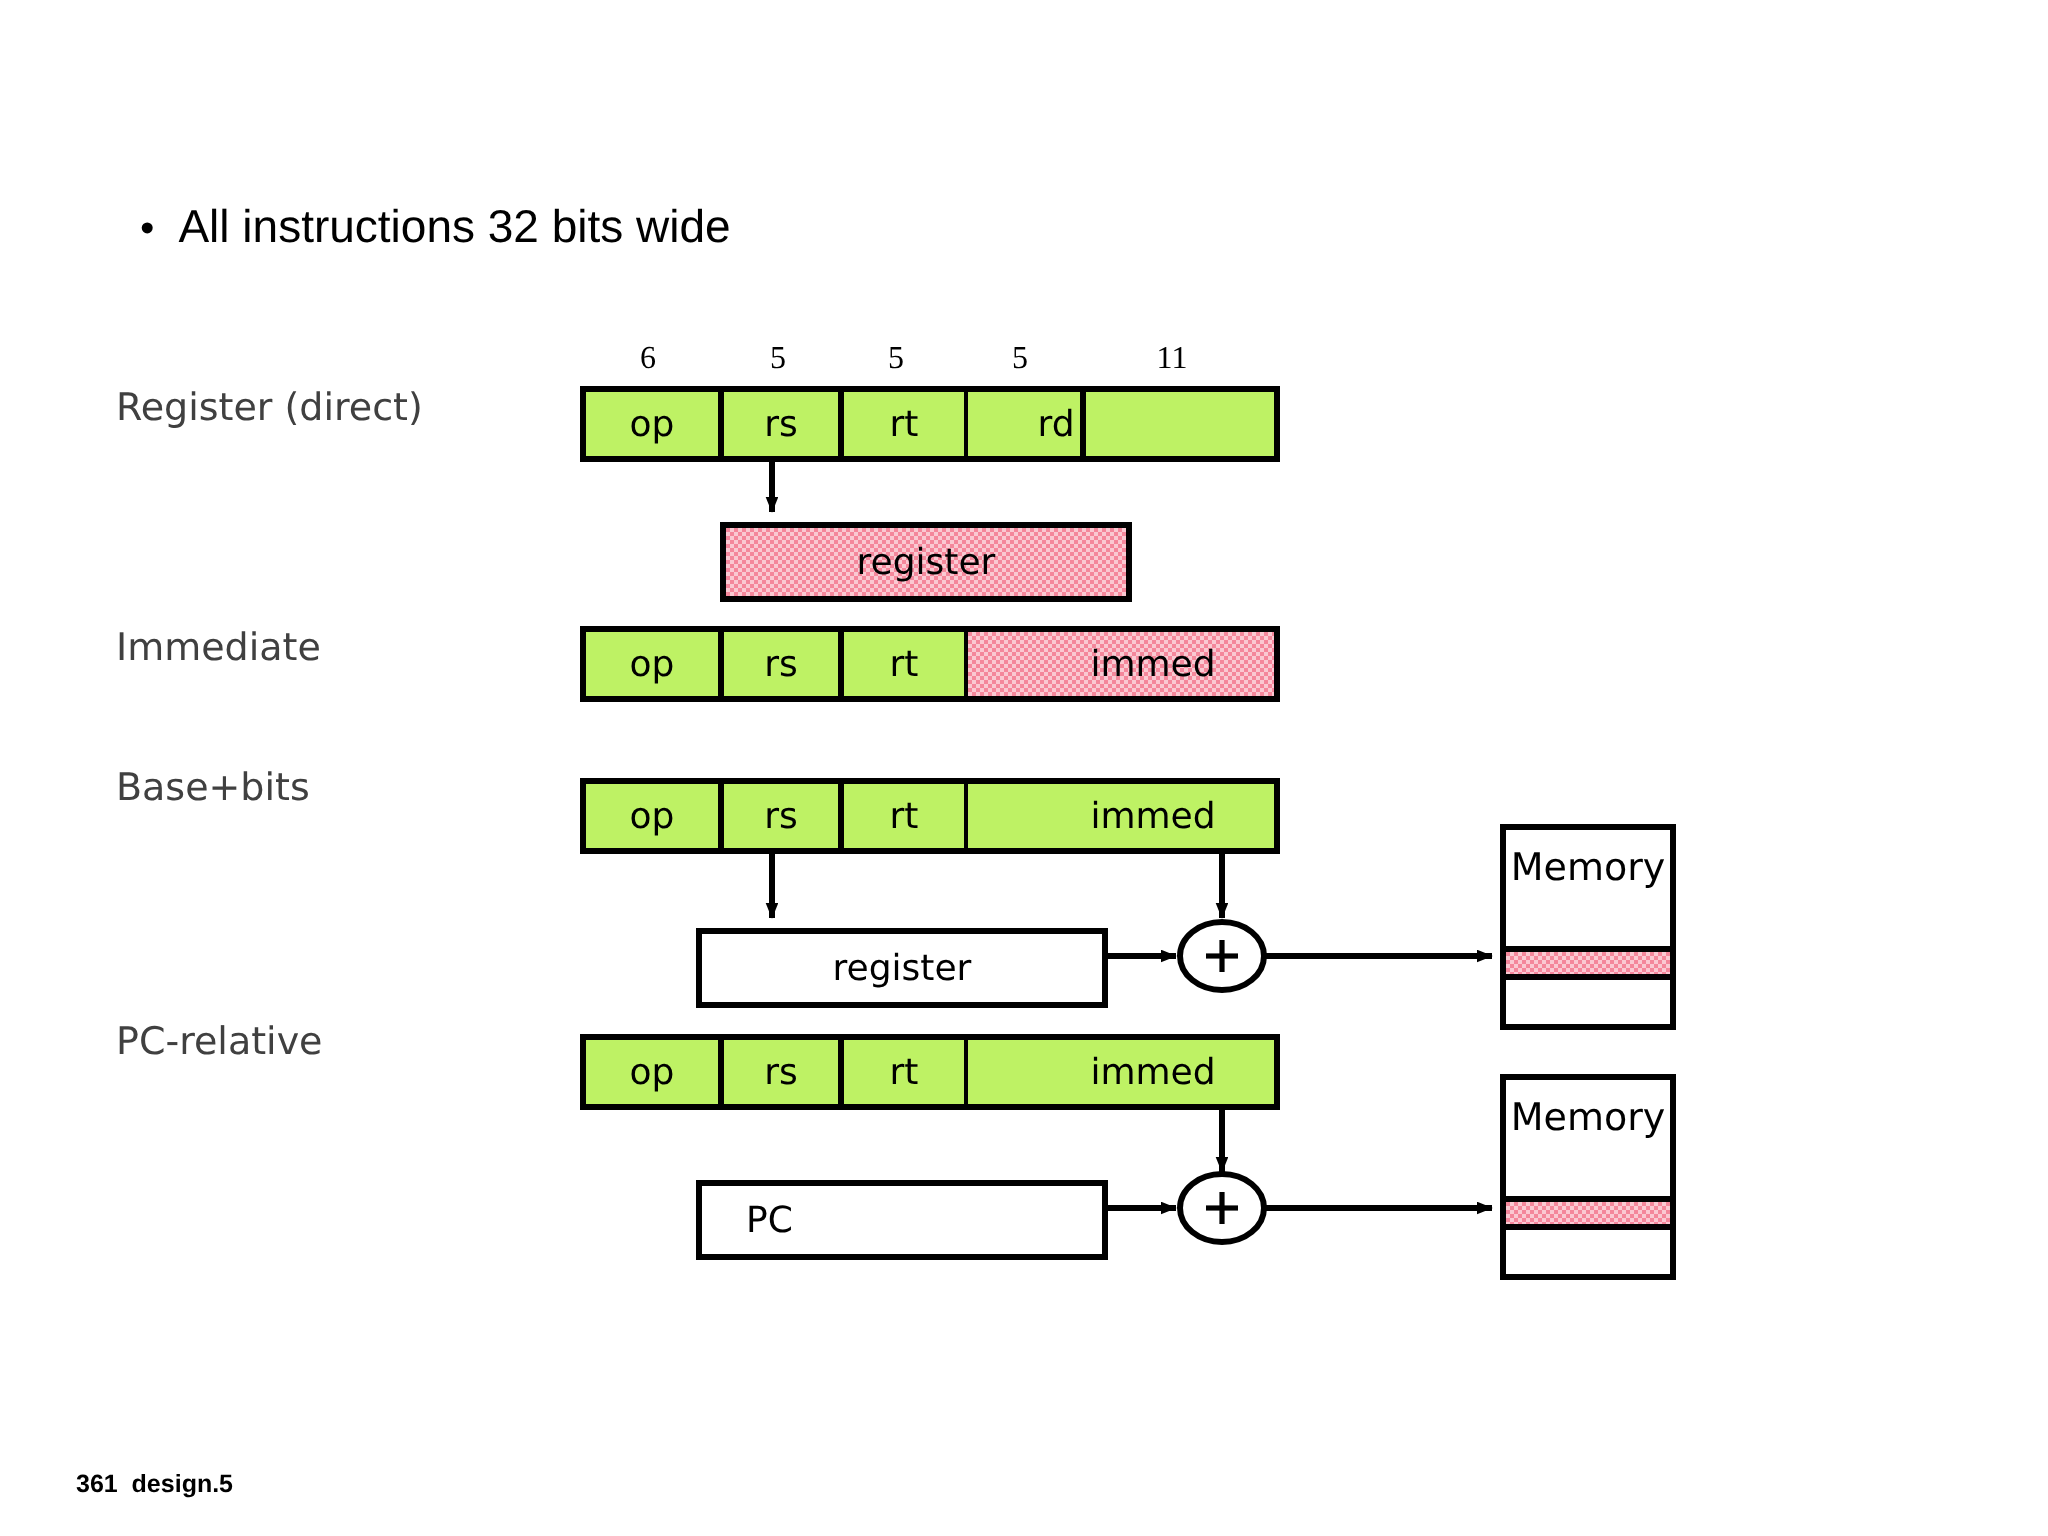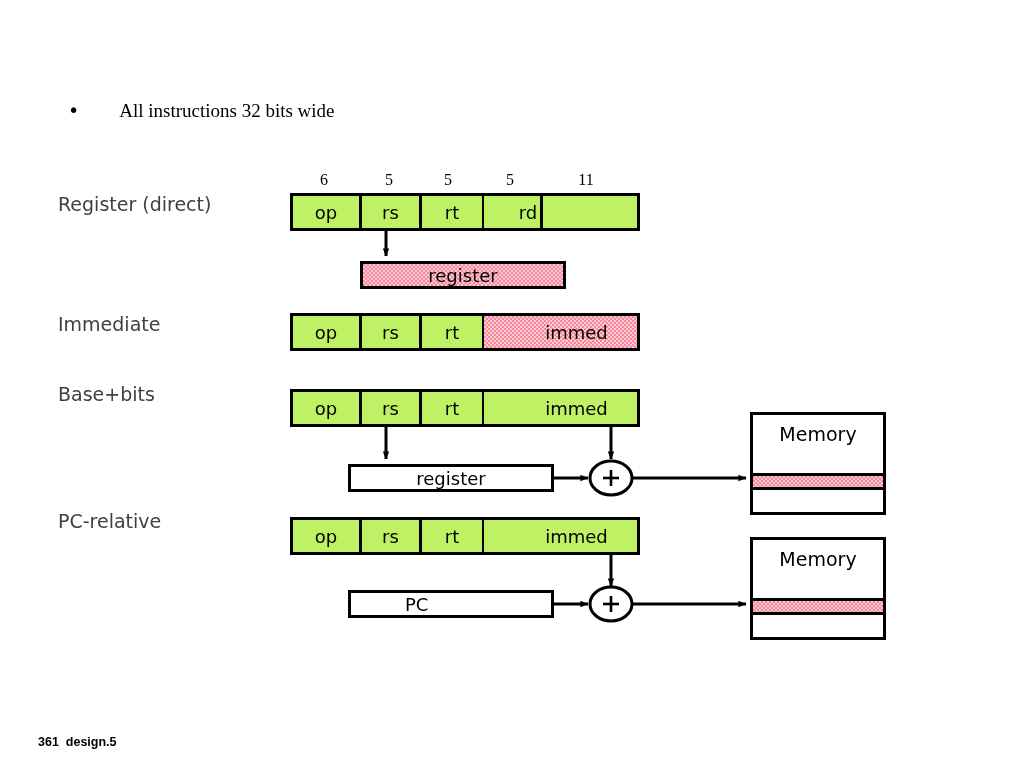--- a/index.html
+++ b/index.html
@@ -43,25 +43,24 @@
     display: flex;
     align-items: baseline;
     gap: 10px;
   }
   .bullet-dot {
     font-size: 19px;
     line-height: 1;
     color: #000;
   }
   .bullet-text {
-    font-family: Liberation Serif, serif;
-    font-size: 19px;
-    color: #000;
-    white-space: nowrap;
-    margin-left: 30px;
+    font-family: Liberation Sans, sans-serif;
+    font-size: 23px;
+    color: #000;
+    white-space: nowrap;
   }
 
   
   .row-label {
     position: absolute;
     font-family: "DejaVu Sans", sans-serif;
     font-size: 19px;
     color: #404040;
     white-space: nowrap;
   }
@@ -105,45 +104,45 @@
     background-image:
       linear-gradient(45deg, rgba(255,255,255,.55) 25%, transparent 25%, transparent 75%, rgba(255,255,255,.55) 75%),
       linear-gradient(45deg, rgba(255,255,255,.55) 25%, transparent 25%, transparent 75%, rgba(255,255,255,.55) 75%);
     background-size: 4px 4px;
     background-position: 0 0, 2px 2px;
   }
 
   
   .subbox {
     position: absolute;
-    height: 28px;
+    height: 40px;
     border: 3px solid #000;
     box-sizing: border-box;
     background: #fff;
     display: flex;
     align-items: center;
     font-family: "DejaVu Sans", sans-serif;
     font-size: 18px;
     color: #000;
   }
   .subbox.center { justify-content: center; }
-  .subbox.left   { justify-content: flex-start; padding-left: 54px; }
+  .subbox.left   { justify-content: flex-start; padding-left: 22px; }
   .subbox.pink {
     background-color: #f4879b;
     background-image:
       linear-gradient(45deg, rgba(255,255,255,.55) 25%, transparent 25%, transparent 75%, rgba(255,255,255,.55) 75%),
       linear-gradient(45deg, rgba(255,255,255,.55) 25%, transparent 25%, transparent 75%, rgba(255,255,255,.55) 75%);
     background-size: 4px 4px;
     background-position: 0 0, 2px 2px;
   }
 
   
   .memory {
     position: absolute;
-    width: 136px;
+    width: 88px;
     border: 3px solid #000;
     box-sizing: border-box;
     background: #fff;
   }
   .mem-title {
     height: 38px;
     display: flex;
     align-items: center;
     justify-content: center;
     font-family: "DejaVu Sans", sans-serif;

